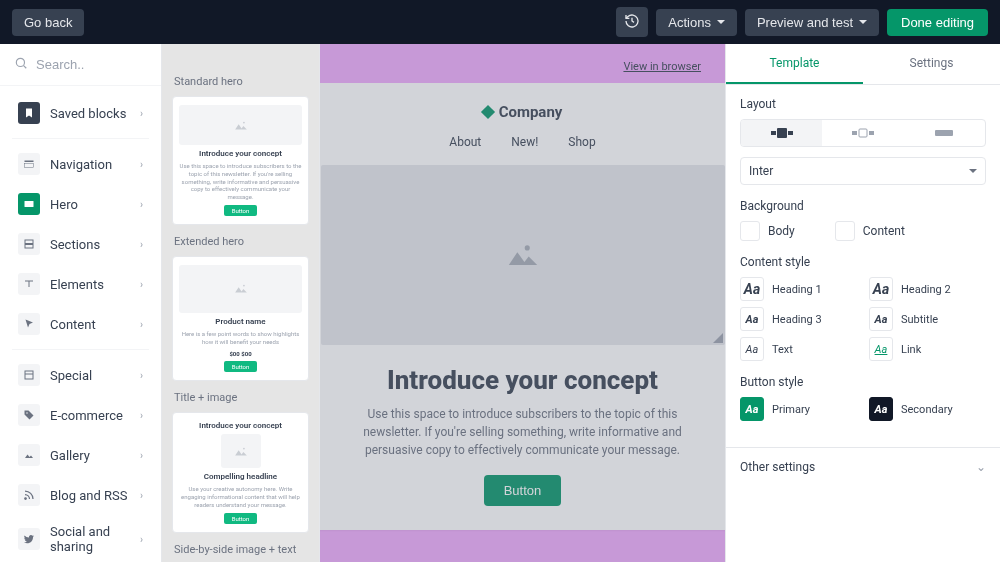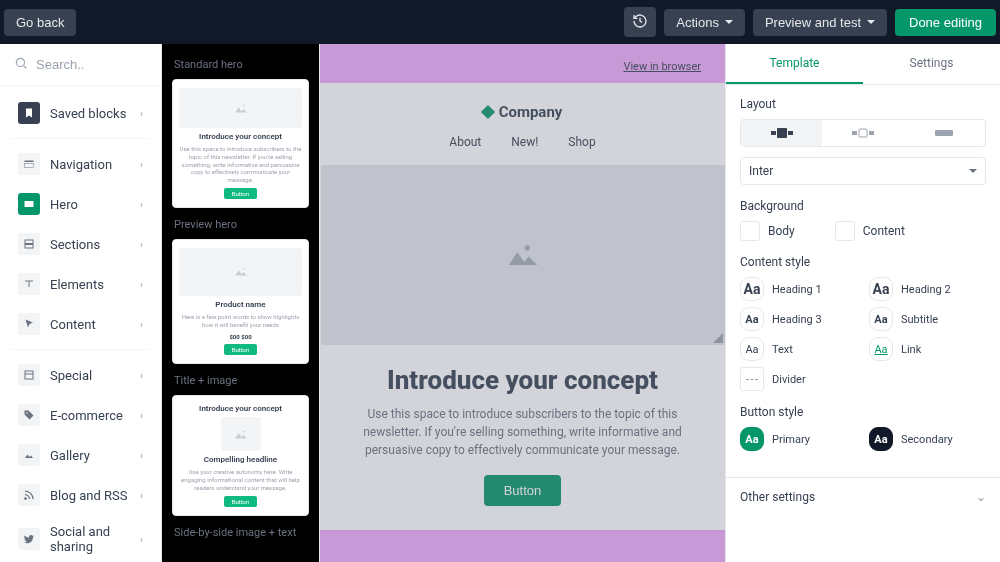--- a/index.html
+++ b/index.html
@@ -1,36 +1,36 @@
 <!DOCTYPE html>
 <html><head>
 <meta charset="utf-8">
 <style>
   * { box-sizing: border-box; margin: 0; padding: 0; }
   body { font-family: -apple-system, BlinkMacSystemFont, "Segoe UI", Roboto, sans-serif; font-size: 13px; color: #374151; width: 1000px; height: 562px; overflow: hidden; background: #f9fafb; }
-  .topbar { background: #111827; height: 44px; display: flex; align-items: center; padding: 0 4px; gap: 8px; }
+  .topbar { background: #111827; height: 44px; display: flex; align-items: center; padding: 0 12px; gap: 8px; }
   .topbar-spacer { flex: 1; }
   .btn-dark { background: #374151; color: #e5e7eb; border: none; padding: 6px 12px; border-radius: 4px; font-size: 13px; cursor: pointer; display: inline-flex; align-items: center; gap: 6px; }
   .btn-icon-dark { background: #374151; color: #e5e7eb; border: none; width: 32px; height: 30px; border-radius: 4px; cursor: pointer; display: inline-flex; align-items: center; justify-content: center; }
   .btn-green { background: #059669; color: #fff; border: none; padding: 6px 14px; border-radius: 4px; font-size: 13px; cursor: pointer; }
   .caret-down { width: 0; height: 0; border-left: 4px solid transparent; border-right: 4px solid transparent; border-top: 4px solid currentColor; }
   .main { display: flex; height: calc(562px - 44px); }
   
   .sidebar { width: 162px; background: #fff; border-right: 1px solid #e5e7eb; display: flex; flex-direction: column; }
   .search-row { display: flex; align-items: center; gap: 8px; padding: 12px 14px; color: #9ca3af; border-bottom: 1px solid #f3f4f6; }
   .search-input { border: none; outline: none; flex: 1; font-size: 13px; color: #374151; background: transparent; }
   .search-input::placeholder { color: #9ca3af; }
   .side-list { padding: 6px 0; overflow-y: auto; }
   .side-item { display: flex; align-items: center; gap: 10px; padding: 8px 12px; margin: 2px 6px; border-radius: 4px; cursor: pointer; color: #374151; }
   .side-item .icon-box { width: 22px; height: 22px; border-radius: 3px; display: flex; align-items: center; justify-content: center; background: #f3f4f6; color: #6b7280; flex-shrink: 0; }
   .side-item.active .icon-box { background: #059669; color: #fff; }
   .side-item .chev { margin-left: auto; color: #9ca3af; font-size: 10px; }
   .side-sep { height: 1px; background: #f3f4f6; margin: 6px 12px; }
   
-  .templates { width: 158px; background: #000000; border-right: 1px solid #e5e7eb; overflow-y: auto; padding: 8px 10px; }
+  .templates { width: 158px; background: #e5e5e5; border-right: 1px solid #e5e7eb; overflow-y: auto; padding: 25px 10px; }
   .templates::-webkit-scrollbar { width: 6px; }
   .templates::-webkit-scrollbar-thumb { background: #d1d5db; border-radius: 3px; }
   .tpl-label { font-size: 11px; color: #6b7280; margin: 6px 2px 8px; }
   .tpl-card { border: 1px solid #e5e7eb; border-radius: 4px; padding: 8px 6px; margin-bottom: 10px; display: flex; flex-direction: column; align-items: center; gap: 4px; cursor: pointer; background: #fff; }
   .tpl-imgbox { width: 100%; height: 40px; background: #f3f4f6; border-radius: 3px; display: flex; align-items: center; justify-content: center; color: #9ca3af; }
   .tpl-title { font-size: 8px; font-weight: 600; text-align: center; }
   .tpl-desc { font-size: 6px; color: #9ca3af; text-align: center; line-height: 1.3; }
   .tpl-btn { background: #10b981; color: #fff; font-size: 6px; padding: 2px 8px; border-radius: 2px; }
   
   .canvas-wrap { flex: 1; position: relative; background: #f0abfc; overflow: hidden; }
@@ -56,21 +56,21 @@
   .layout-seg { display: flex; border: 1px solid #e5e7eb; border-radius: 4px; overflow: hidden; margin-bottom: 10px; }
   .layout-opt { flex: 1; height: 26px; display: flex; align-items: center; justify-content: center; cursor: pointer; color: #9ca3af; }
   .layout-opt.active { background: #f3f4f6; color: #374151; }
   .rhint { font-size: 11px; color: #6b7280; margin-bottom: 14px; line-height: 1.4; }
   .select { width: 100%; border: 1px solid #e5e7eb; border-radius: 4px; padding: 6px 8px; font-size: 12px; display: flex; justify-content: space-between; align-items: center; cursor: pointer; margin-bottom: 14px; }
   .swatch-row { display: flex; gap: 40px; margin-bottom: 14px; }
   .swatch { display: flex; align-items: center; gap: 8px; font-size: 12px; cursor: pointer; }
   .swatch-box { width: 20px; height: 20px; border: 1px solid #e5e7eb; border-radius: 3px; background: #fff; }
   .style-grid { display: grid; grid-template-columns: 1fr 1fr; gap: 6px 12px; margin-bottom: 14px; }
   .style-chip { display: flex; align-items: center; gap: 8px; font-size: 11px; cursor: pointer; }
-  .aa-box { width: 24px; height: 24px; border: 1px solid #e5e7eb; border-radius: 9px; display: flex; align-items: center; justify-content: center; font-size: 11px; font-weight: 700; color: #374151; background: #fff; }
+  .aa-box { width: 24px; height: 24px; border: 1px solid #e5e7eb; border-radius: 3px; display: flex; align-items: center; justify-content: center; font-size: 11px; font-weight: 700; color: #374151; background: #fff; font-style: italic; }
   .aa-box.lg { font-size: 14px; }
   .aa-box.green-bg { background: #059669; color: #fff; border-color: #059669; }
   .aa-box.black-bg { background: #111827; color: #fff; border-color: #111827; }
   .aa-box.green-text { color: #059669; }
   .divider-box { width: 24px; height: 24px; border: 1px solid #e5e7eb; border-radius: 3px; display: flex; align-items: center; justify-content: center; }
   .divider-box::after { content: ""; width: 12px; height: 0; border-top: 1px dashed #9ca3af; }
   .other-row { display: flex; justify-content: space-between; align-items: center; padding: 12px 14px; border-top: 1px solid #e5e7eb; font-size: 12px; cursor: pointer; }
   .mountain-icon svg { width: 14px; height: 11px; }
   .mountain-icon-lg svg { width: 34px; height: 26px; }
 </style>
@@ -228,21 +228,21 @@
           <svg viewBox="0 0 24 18" fill="#c9cdd3">
             <path d="M2 16l6-9 5 7 3-4 6 6z"></path>
             <circle cx="17" cy="4" r="1.5"></circle>
           </svg>
         </div>
       <div class="tpl-title">Introduce your concept</div>
       <div class="tpl-desc">Use this space to introduce subscribers to the topic of this newsletter. If you're selling something, write informative and persuasive copy to effectively communicate your message.</div>
       <div class="tpl-btn">Button</div>
     </div>
 
-    <div class="tpl-label">Preview hero</div>
+    <div class="tpl-label">Extended hero</div>
     <div class="tpl-card">
       <div class="tpl-imgbox mountain-icon" style="height:48px">
           <svg viewBox="0 0 24 18" fill="#c9cdd3">
             <path d="M2 16l6-9 5 7 3-4 6 6z"></path>
             <circle cx="17" cy="4" r="1.5"></circle>
           </svg>
         </div>
       <div class="tpl-title">Product name</div>
       <div class="tpl-desc">Here is a few point words to show highlights how it will benefit your needs</div>
       <div class="tpl-desc" style="font-weight:700;color:#374151">$00  $00</div>
@@ -359,24 +359,20 @@
             <span>Subtitle</span>
           </div>
         <div class="style-chip">
             <span class="aa-box" style="font-weight:400">Aa</span>
             <span>Text</span>
           </div>
         <div class="style-chip">
             <span class="aa-box green-text" style="text-decoration:underline;font-weight:400">Aa</span>
             <span>Link</span>
           </div>
-        <div class="style-chip">
-            <span class="divider-box"></span>
-            <span>Divider</span>
-          </div>
       </div>
 
       <span class="rlabel">Button style</span>
       <div class="style-grid">
         <div class="style-chip">
             <span class="aa-box green-bg">Aa</span>
             <span>Primary</span>
           </div>
         <div class="style-chip">
             <span class="aa-box black-bg">Aa</span>

